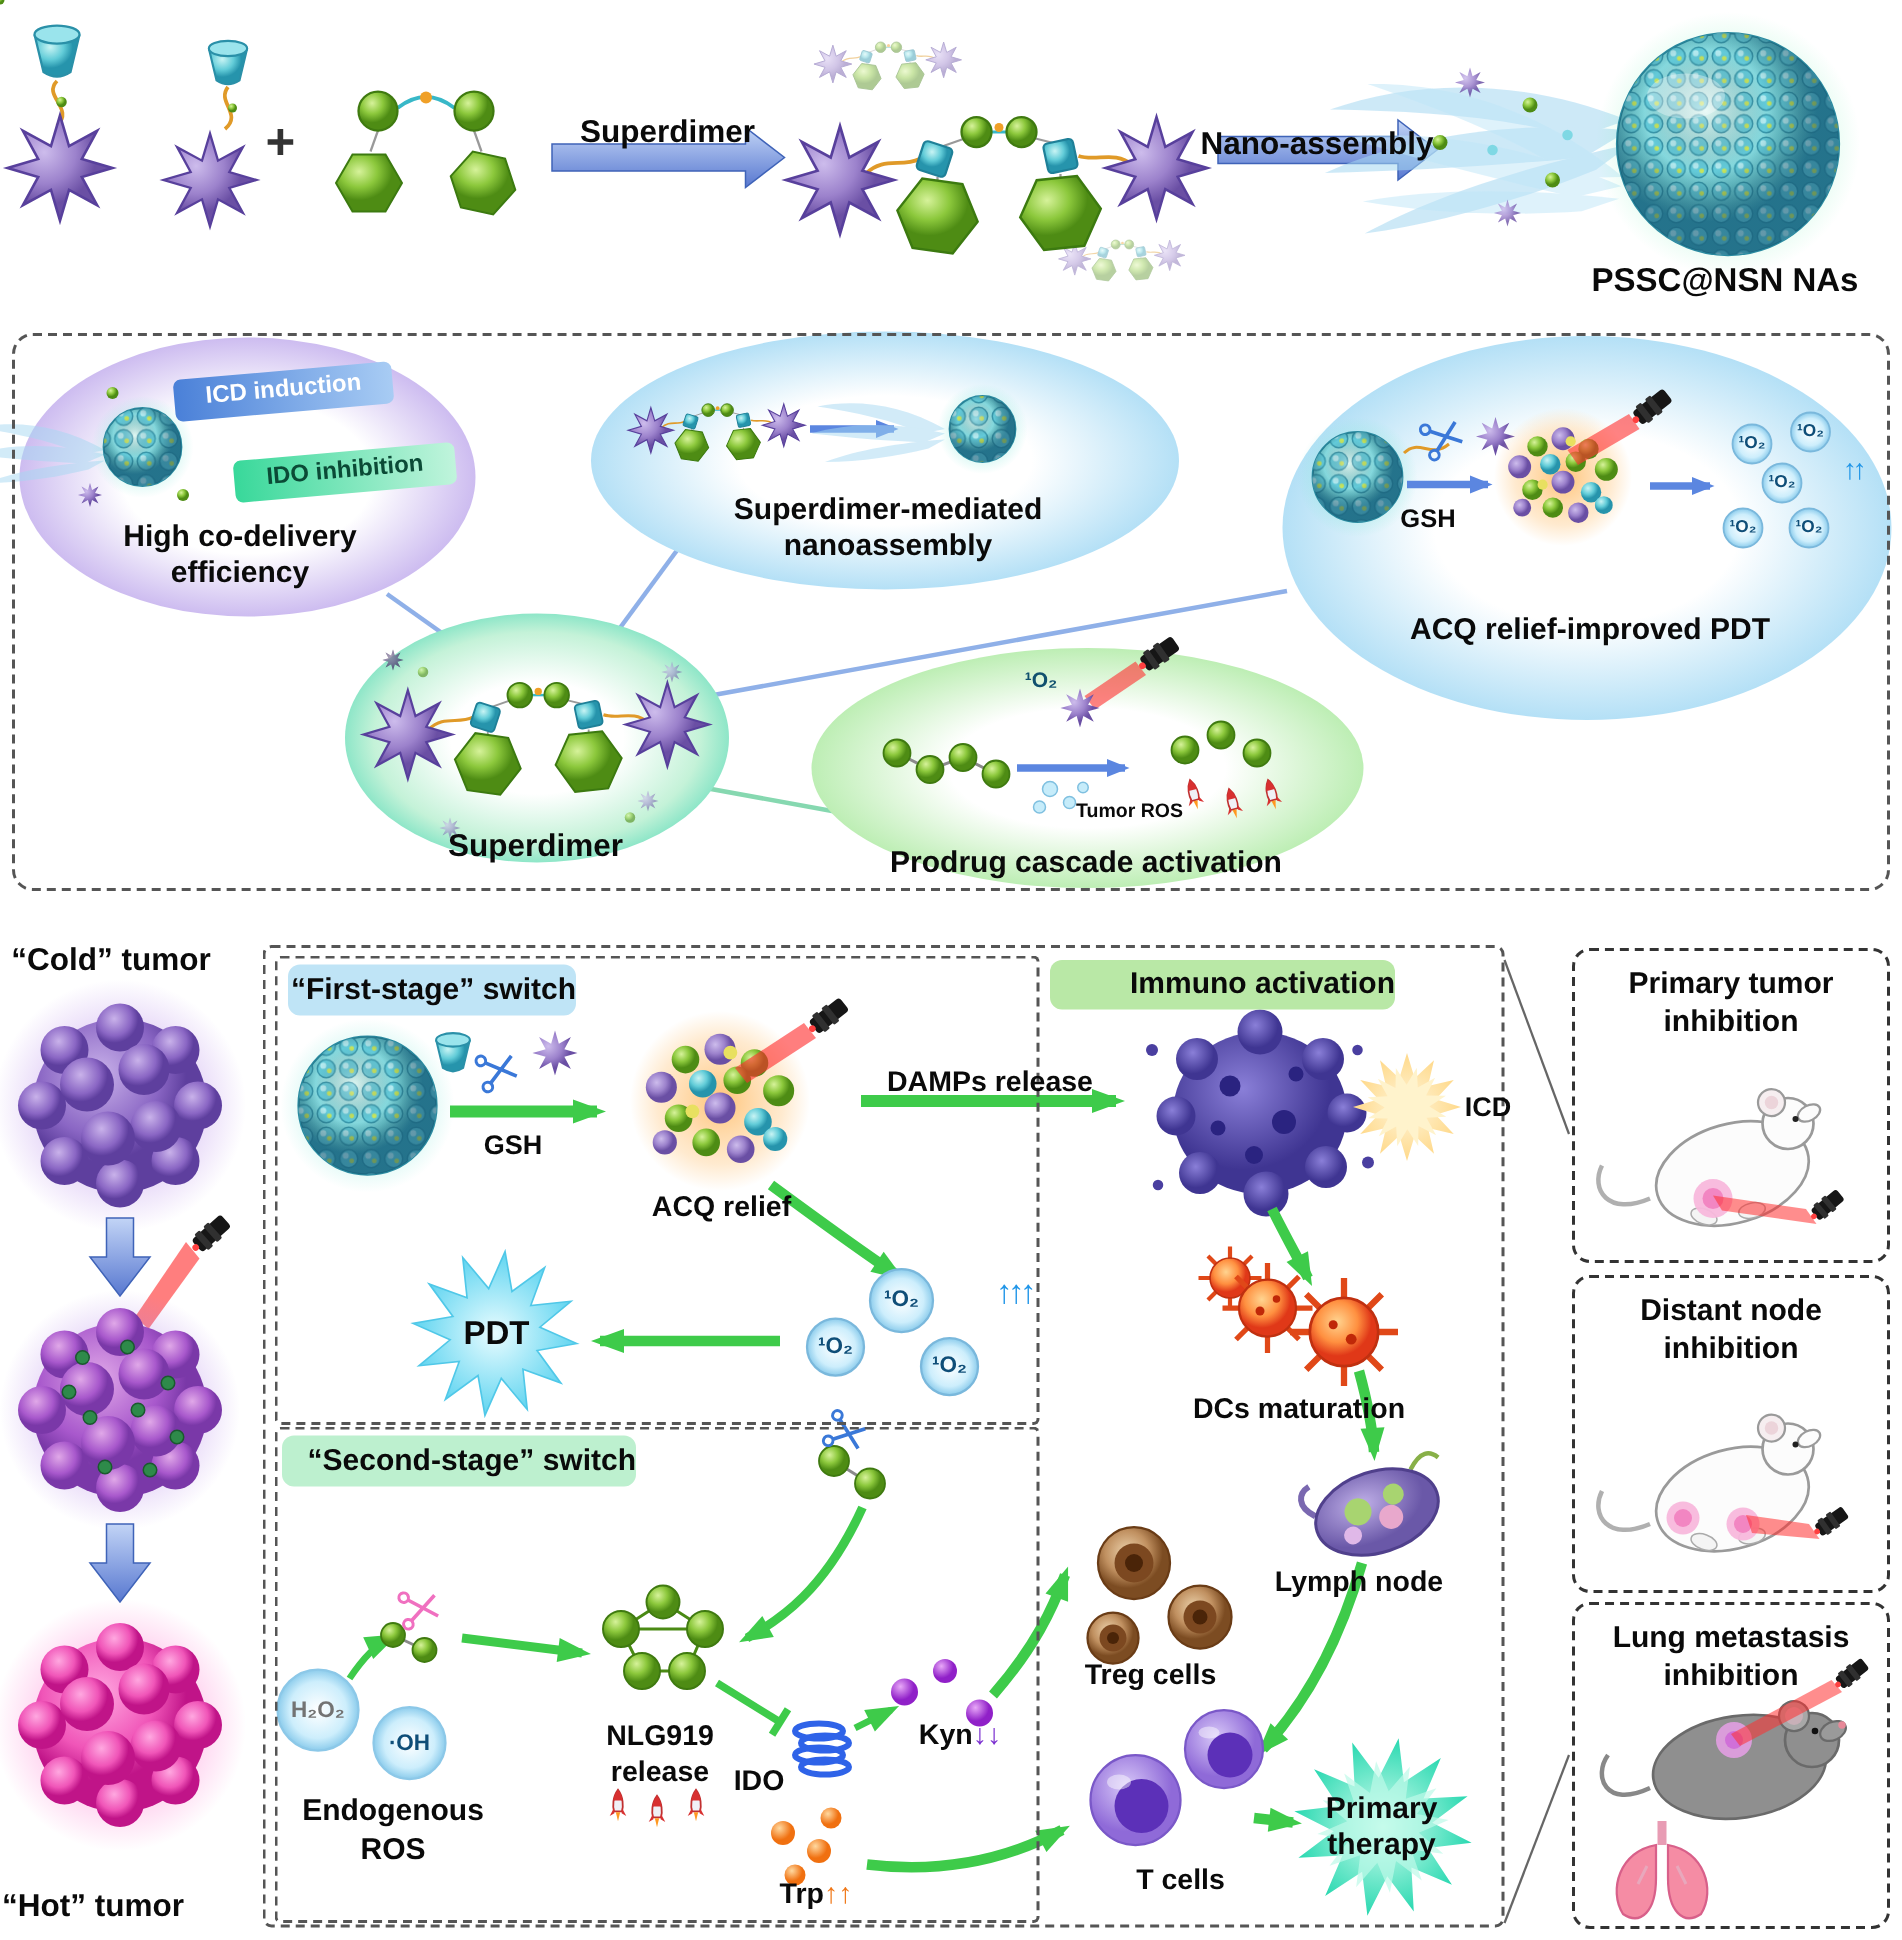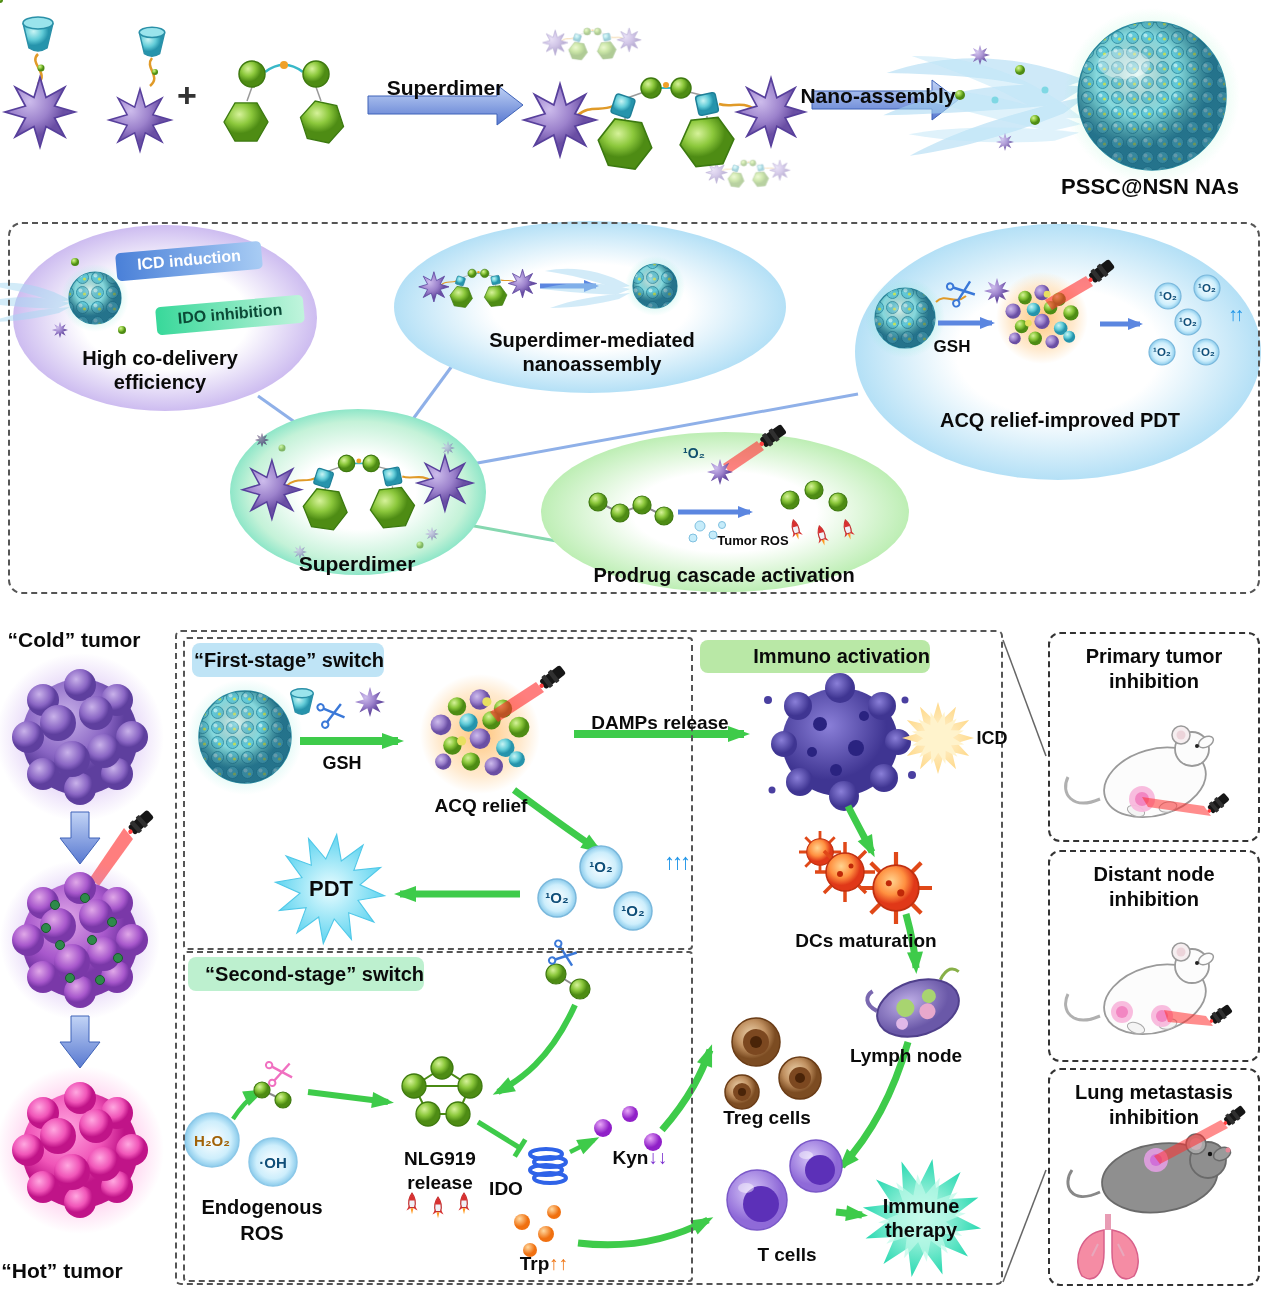--- a/index.html
+++ b/index.html
@@ -758,24 +758,24 @@
 <div class="lbl" style="left:331px;top:889px;font-size:22px">PDT</div>
 <div class="lbl" style="left:601px;top:867px;font-size:15px;color:#0f4e78">¹O₂</div>
 <div class="lbl" style="left:557px;top:898px;font-size:15px;color:#0f4e78">¹O₂</div>
 <div class="lbl" style="left:633px;top:911px;font-size:15px;color:#0f4e78">¹O₂</div>
 <div class="lbl blue-up" style="left:676px;top:862px;font-size:22px">↑↑↑</div>
 
 <div class="lbl" style="left:866px;top:941px;font-size:19px">DCs maturation</div>
 <div class="lbl" style="left:906px;top:1056px;font-size:19px">Lymph node</div>
 <div class="lbl" style="left:767px;top:1118px;font-size:19px">Treg cells</div>
 <div class="lbl" style="left:787px;top:1255px;font-size:19px">T cells</div>
-<div class="lbl" style="left:921px;top:1206px;font-size:20px">Immune</div>
+<div class="lbl" style="left:921px;top:1206px;font-size:20px">Primary</div>
 <div class="lbl" style="left:921px;top:1230px;font-size:20px">therapy</div>
 
-<div class="lbl" style="left:212px;top:1141px;font-size:15px;color:#a16207">H₂O₂</div>
+<div class="lbl" style="left:212px;top:1141px;font-size:15px;color:#737373">H₂O₂</div>
 <div class="lbl" style="left:273px;top:1163px;font-size:15px;color:#0f4e78">·OH</div>
 <div class="lbl" style="left:262px;top:1207px;font-size:20px">Endogenous</div>
 <div class="lbl" style="left:262px;top:1233px;font-size:20px">ROS</div>
 <div class="lbl" style="left:440px;top:1159px;font-size:19px">NLG919</div>
 <div class="lbl" style="left:440px;top:1183px;font-size:19px">release</div>
 <div class="lbl" style="left:506px;top:1189px;font-size:19px">IDO</div>
 <div class="lbl" style="left:640px;top:1158px;font-size:19px">
   <span>Kyn</span><span class="arr-purple">↓↓</span>
 </div>
 <div class="lbl" style="left:544px;top:1264px;font-size:19px">

